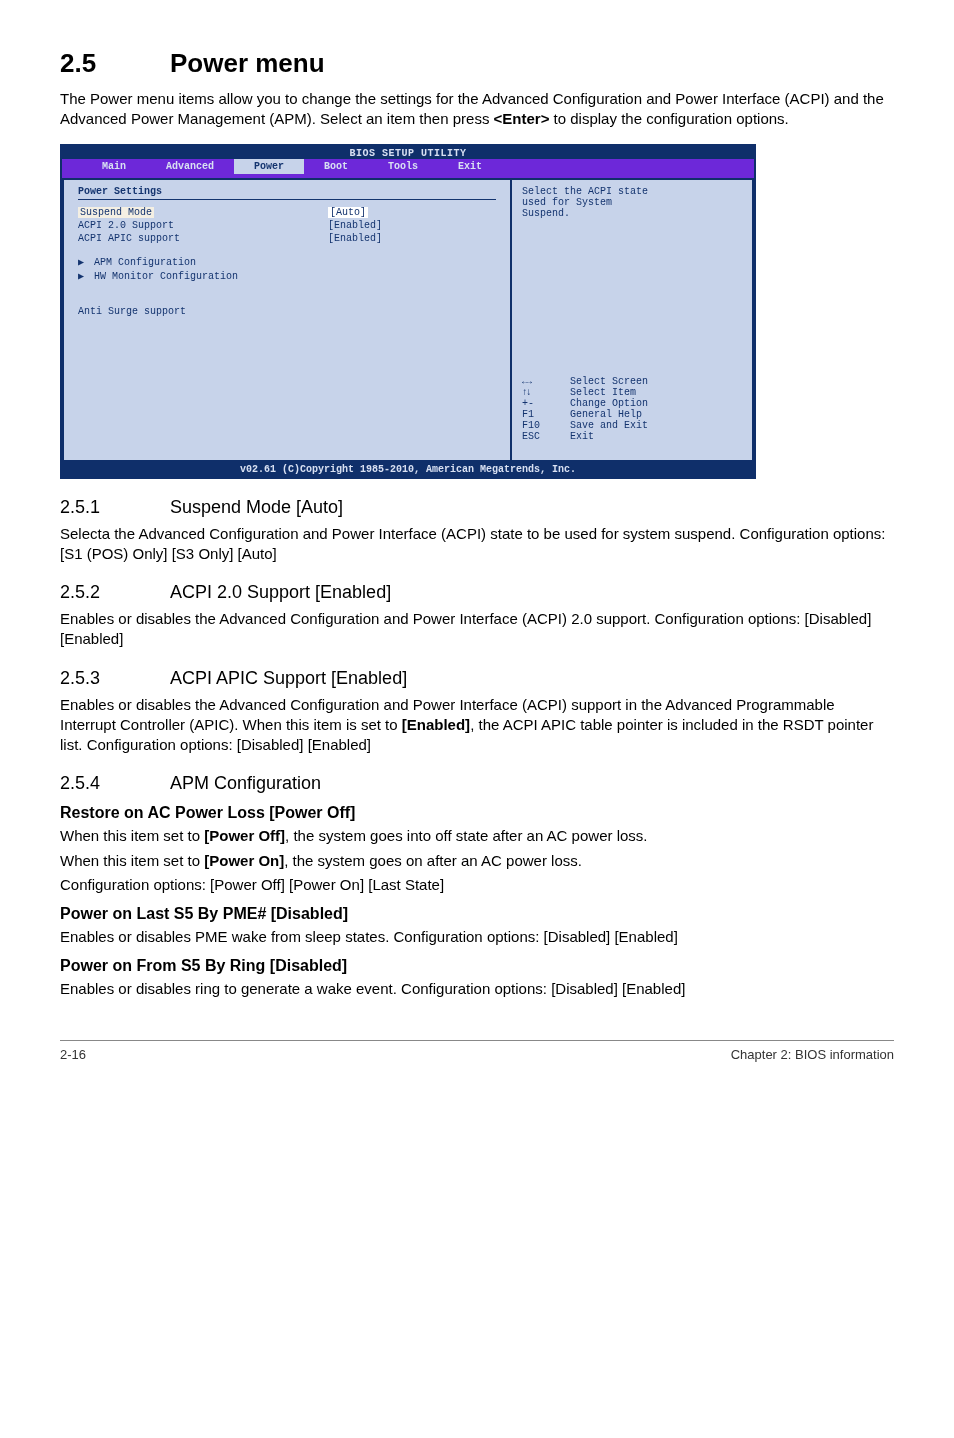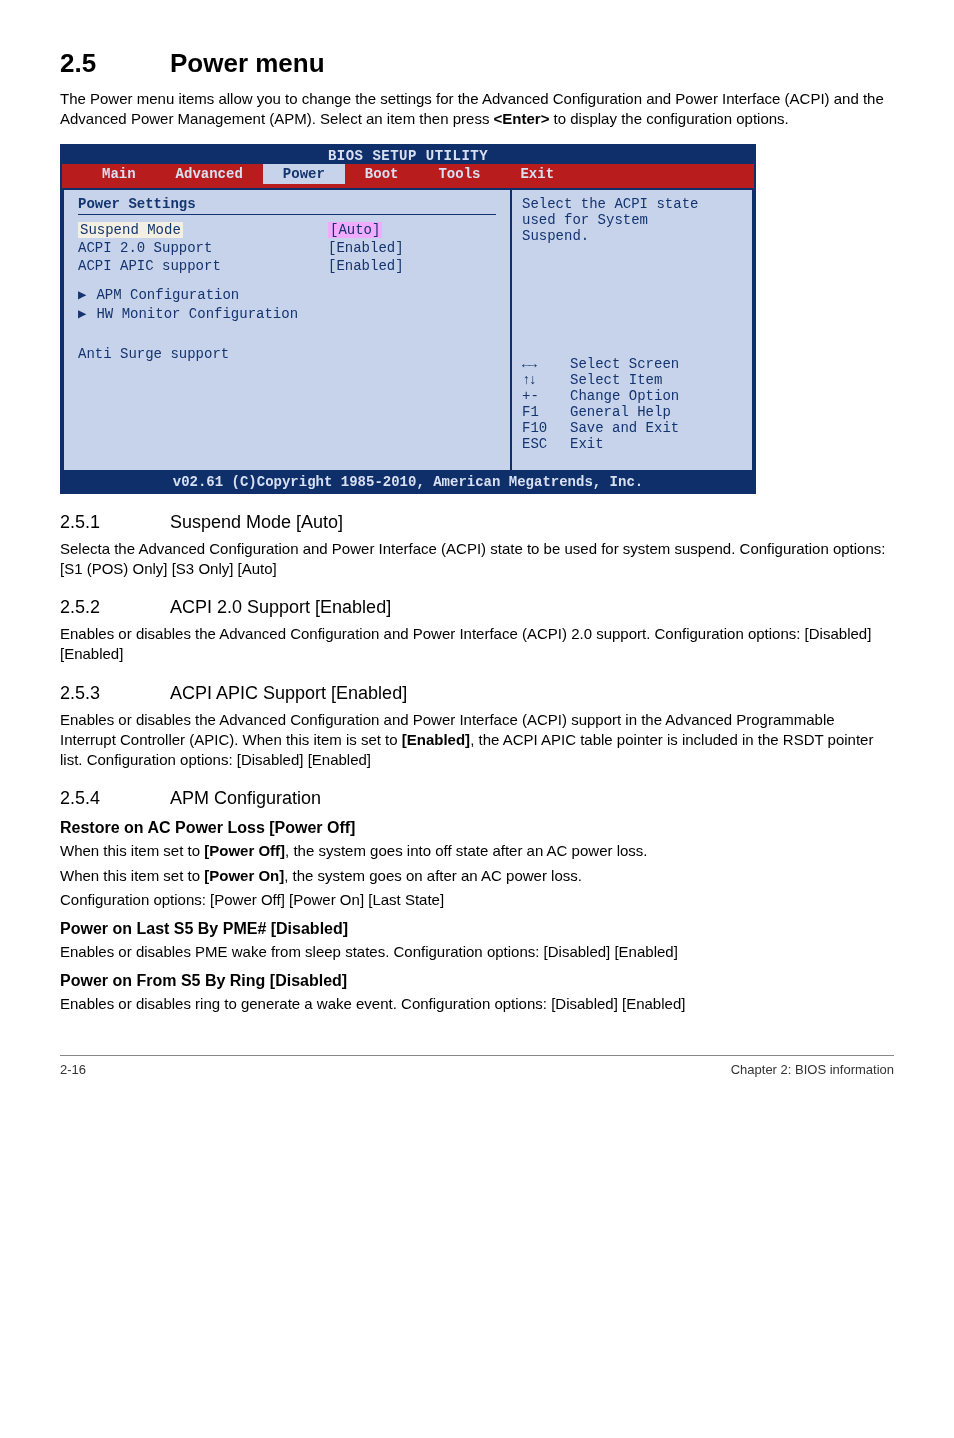--- a/index.html
+++ b/index.html
@@ -5,35 +5,35 @@
   * { box-sizing: border-box; margin: 0; padding: 0; }
   html, body { width: 954px; background: #fff; font-family: Arial, Helvetica, sans-serif; color: #000; }
   .page { padding: 48px 60px 30px 60px; }
   h1.section-title { font-size: 26px; font-weight: bold; margin-bottom: 10px; }
   h1.section-title .num { display: inline-block; width: 110px; }
   p.body { font-size: 15px; line-height: 1.35; margin-bottom: 4px; }
   p.body b { font-weight: bold; }
   .bios-wrap { margin: 14px 0 18px 0; }
   .bios-screen {
     width: 696px; background: #0f2f6a; border: 2px solid #0f2f6a;
-    font-family: "Courier New", monospace; font-size: 14px; color: #eaeef7;
+    font-family: "Courier New", monospace; font-size: 10px; color: #eaeef7;
     position: relative;
   }
   .bios-title { text-align: center; color: #d8e0f2; background: #0f2f6a; padding: 2px 0 0 0; font-weight: bold; letter-spacing: 0.5px;}
-  .bios-tabs { display: flex; gap: 0; background: #b91c1c; padding: 0 20px 4px 20px; }
+  .bios-tabs { display: flex; gap: 0; background: #6d28d9; padding: 0 20px 4px 20px; }
   .bios-tab { color: #d8e0f2; padding: 2px 20px; font-weight: bold; white-space: pre; }
   .bios-tab.sel { background: #c7d3ea; color: #14346f; }
   .bios-body { display: flex; background: #c7d3ea; border: 2px solid #0f2f6a; }
   .bios-left { flex: 1; border-right: 2px solid #0f2f6a; padding: 6px 14px 10px 14px; color: #14346f; min-height: 280px; }
   .bios-right { width: 240px; padding: 6px 10px 10px 10px; color: #14346f; display: flex; flex-direction: column; }
   .bios-row { display: flex; align-items: baseline; padding: 1px 0; white-space: pre; }
   .bios-row .lbl { flex: 0 0 250px; }
   .bios-row .val { }
   .bios-sel { background: #f4efe3; color: #14346f; padding: 0 2px; }
-  .bios-val-sel { background: #f0abfc; color: #14346f; padding: 0 2px; }
+  .bios-val-sel { background: #ffffff; color: #14346f; padding: 0 2px; }
   .bios-hr { border: none; border-top: 1px solid #14346f; margin: 2px 0 6px 0; }
   .bios-tri { color: #14346f; margin-right: 10px; }
   .bios-help-top { color: #14346f; }
   .bios-help-bottom { margin-top: auto; color: #14346f; }
   .bios-help-bottom .row { display: flex; gap: 10px; white-space: pre; }
   .bios-help-bottom .key { width: 38px; display: inline-block; }
   .bios-foot { background: #0f2f6a; color: #d8e0f2; text-align: center; padding: 2px 0; font-weight: bold; }
   .arrow-lr::before { content: "\2190\2192"; letter-spacing: -2px; font-weight: bold; }
   .arrow-ud::before { content: "\2191\2193"; letter-spacing: -2px; font-weight: bold; }
 

